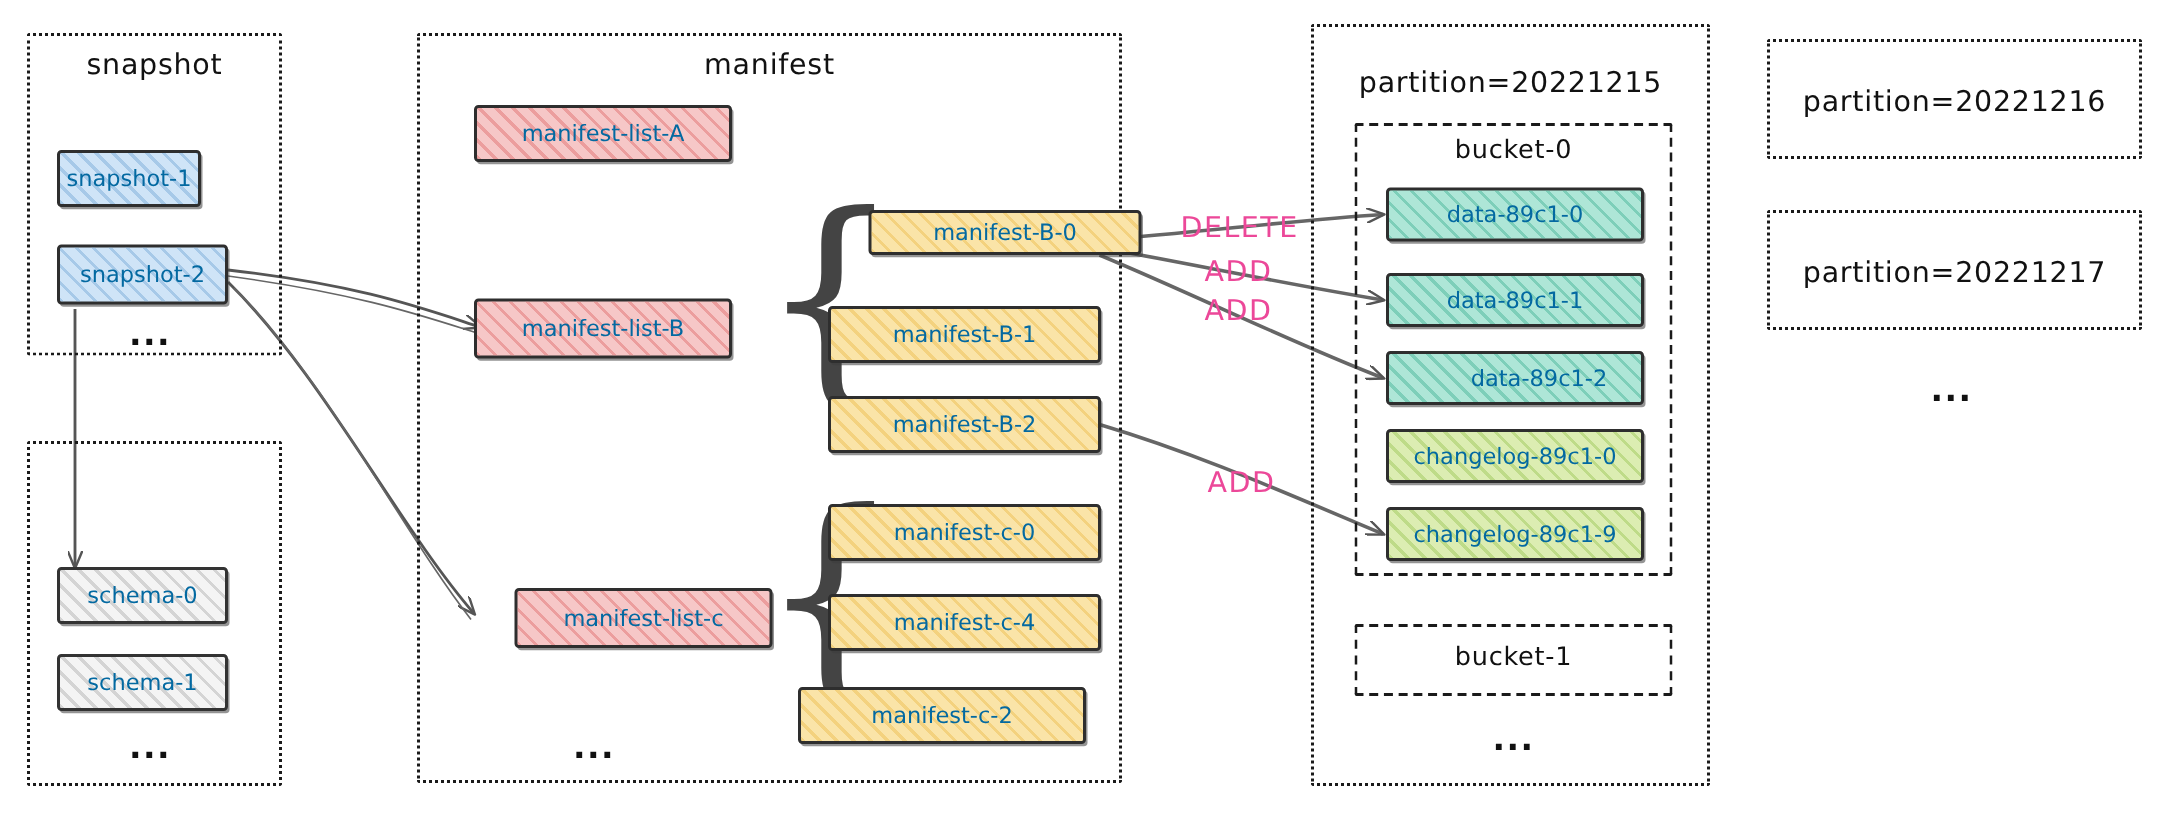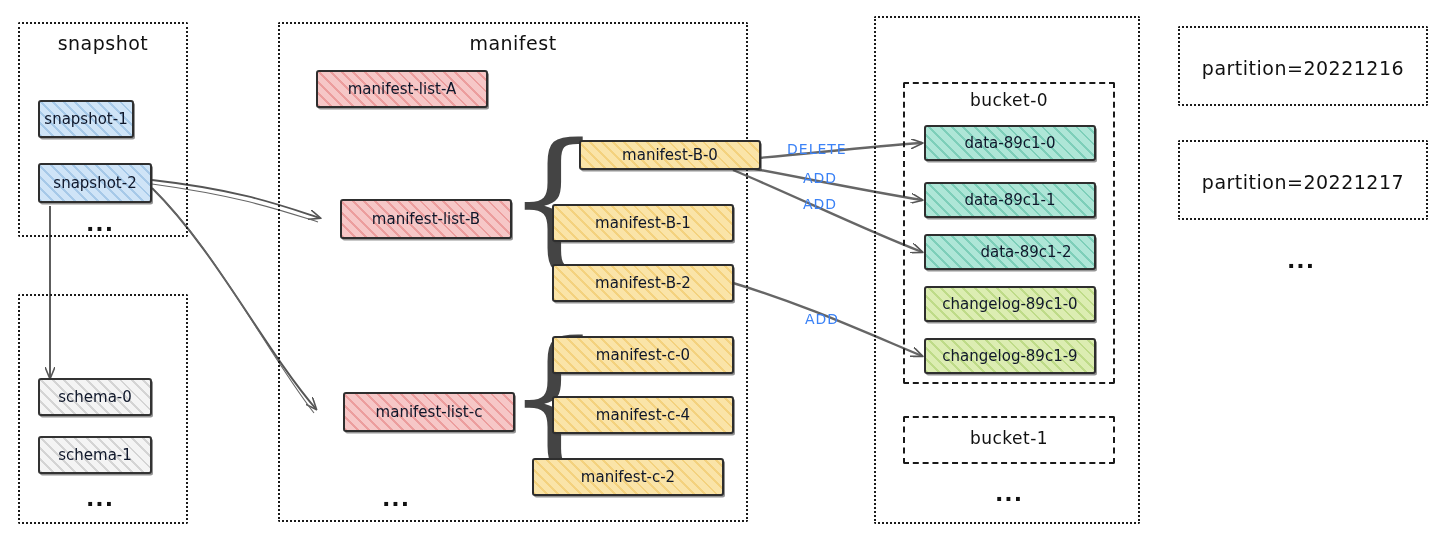--- a/index.html
+++ b/index.html
@@ -41,21 +41,21 @@
 
   
   .node {
     position: absolute;
     border: 2px solid #3a3a3a;
     border-radius: 3px;
     display: flex;
     align-items: center;
     justify-content: center;
     font-size: 15px;
-    color: #0f172a;
+    color: #0369a1;
     white-space: nowrap;
     overflow: hidden;
     box-shadow: 1.5px 2px 0 -0.5px rgba(60,60,60,.55);
   }
   .node .lbl { position: relative; z-index: 2; }
   .node::before {
     content: "";
     position: absolute; inset: 0;
     z-index: 1;
     opacity: .85;
@@ -90,23 +90,23 @@
     color: #444;
     line-height: 1;
     font-family: "DejaVu Serif", serif;
     transform-origin: center center;
     user-select: none;
   }
 
   
   .edge-label {
     position: absolute;
-    font-size: 14px;
+    font-size: 19px;
     letter-spacing: 1px;
-    color: #3b82f6;
+    color: #ec4899;
     font-family: "DejaVu Sans", sans-serif;
   }
 
   svg.edges {
     position: absolute; left:0; top:0;
     width: 1442px; height: 543px;
     pointer-events: none;
     z-index: 0;
   }
   .node, .group, .bucket, .ellipsis, .brace, .edge-label, .group-title { z-index: 3; }
@@ -160,21 +160,21 @@
     <span class="lbl">schema-1</span>
   </div>
   <div class="ellipsis" style="left:86px; top:488px;">...</div>
 
   <div class="group" style="left:278px; top:22px; width:470px; height:500px;"></div>
   <div class="group-title" style="left:278px; top:32px; width:470px;">manifest</div>
 
   <div class="node n-red" style="left:316px; top:70px; width:172px; height:38px;">
     <span class="lbl">manifest-list-A</span>
   </div>
-  <div class="node n-red" style="left:316px; top:199px; width:172px; height:40px;margin-left:24px;">
+  <div class="node n-red" style="left:316px; top:199px; width:172px; height:40px;">
     <span class="lbl">manifest-list-B</span>
   </div>
   <div class="node n-red" style="left:316px; top:392px; width:172px; height:40px;margin-left:27px;">
     <span class="lbl">manifest-list-c</span>
   </div>
 
   <div class="brace" style="left:506px; top:124px; font-size:150px; color:#444;">{</div>
   <div class="brace" style="left:506px; top:322px; font-size:150px; color:#444;">{</div>
 
   <div class="node n-yellow" style="left:579px; top:140px; width:182px; height:30px;">
@@ -193,20 +193,21 @@
   <div class="node n-yellow" style="left:552px; top:396px; width:182px; height:38px;">
     <span class="lbl">manifest-c-4</span>
   </div>
   <div class="node n-yellow" style="left:532px; top:458px; width:192px; height:38px;">
     <span class="lbl">manifest-c-2</span>
   </div>
 
   <div class="ellipsis" style="left:382px; top:488px;">...</div>
 
   <div class="group" style="left:874px; top:16px; width:266px; height:508px;"></div>
+  <div class="group-title" style="left:874px; top:44px; width:266px;">partition=20221215</div>
 
   <div class="bucket" style="left:903px; top:82px; width:212px; height:302px;"></div>
   <div class="group-title" style="left:903px; top:90px; width:212px; font-size:17px;">bucket-0</div>
 
   <div class="node n-teal" style="left:924px; top:125px; width:172px; height:36px;">
     <span class="lbl">data-89c1-0</span>
   </div>
   <div class="node n-teal" style="left:924px; top:182px; width:172px; height:36px;">
     <span class="lbl">data-89c1-1</span>
   </div>

